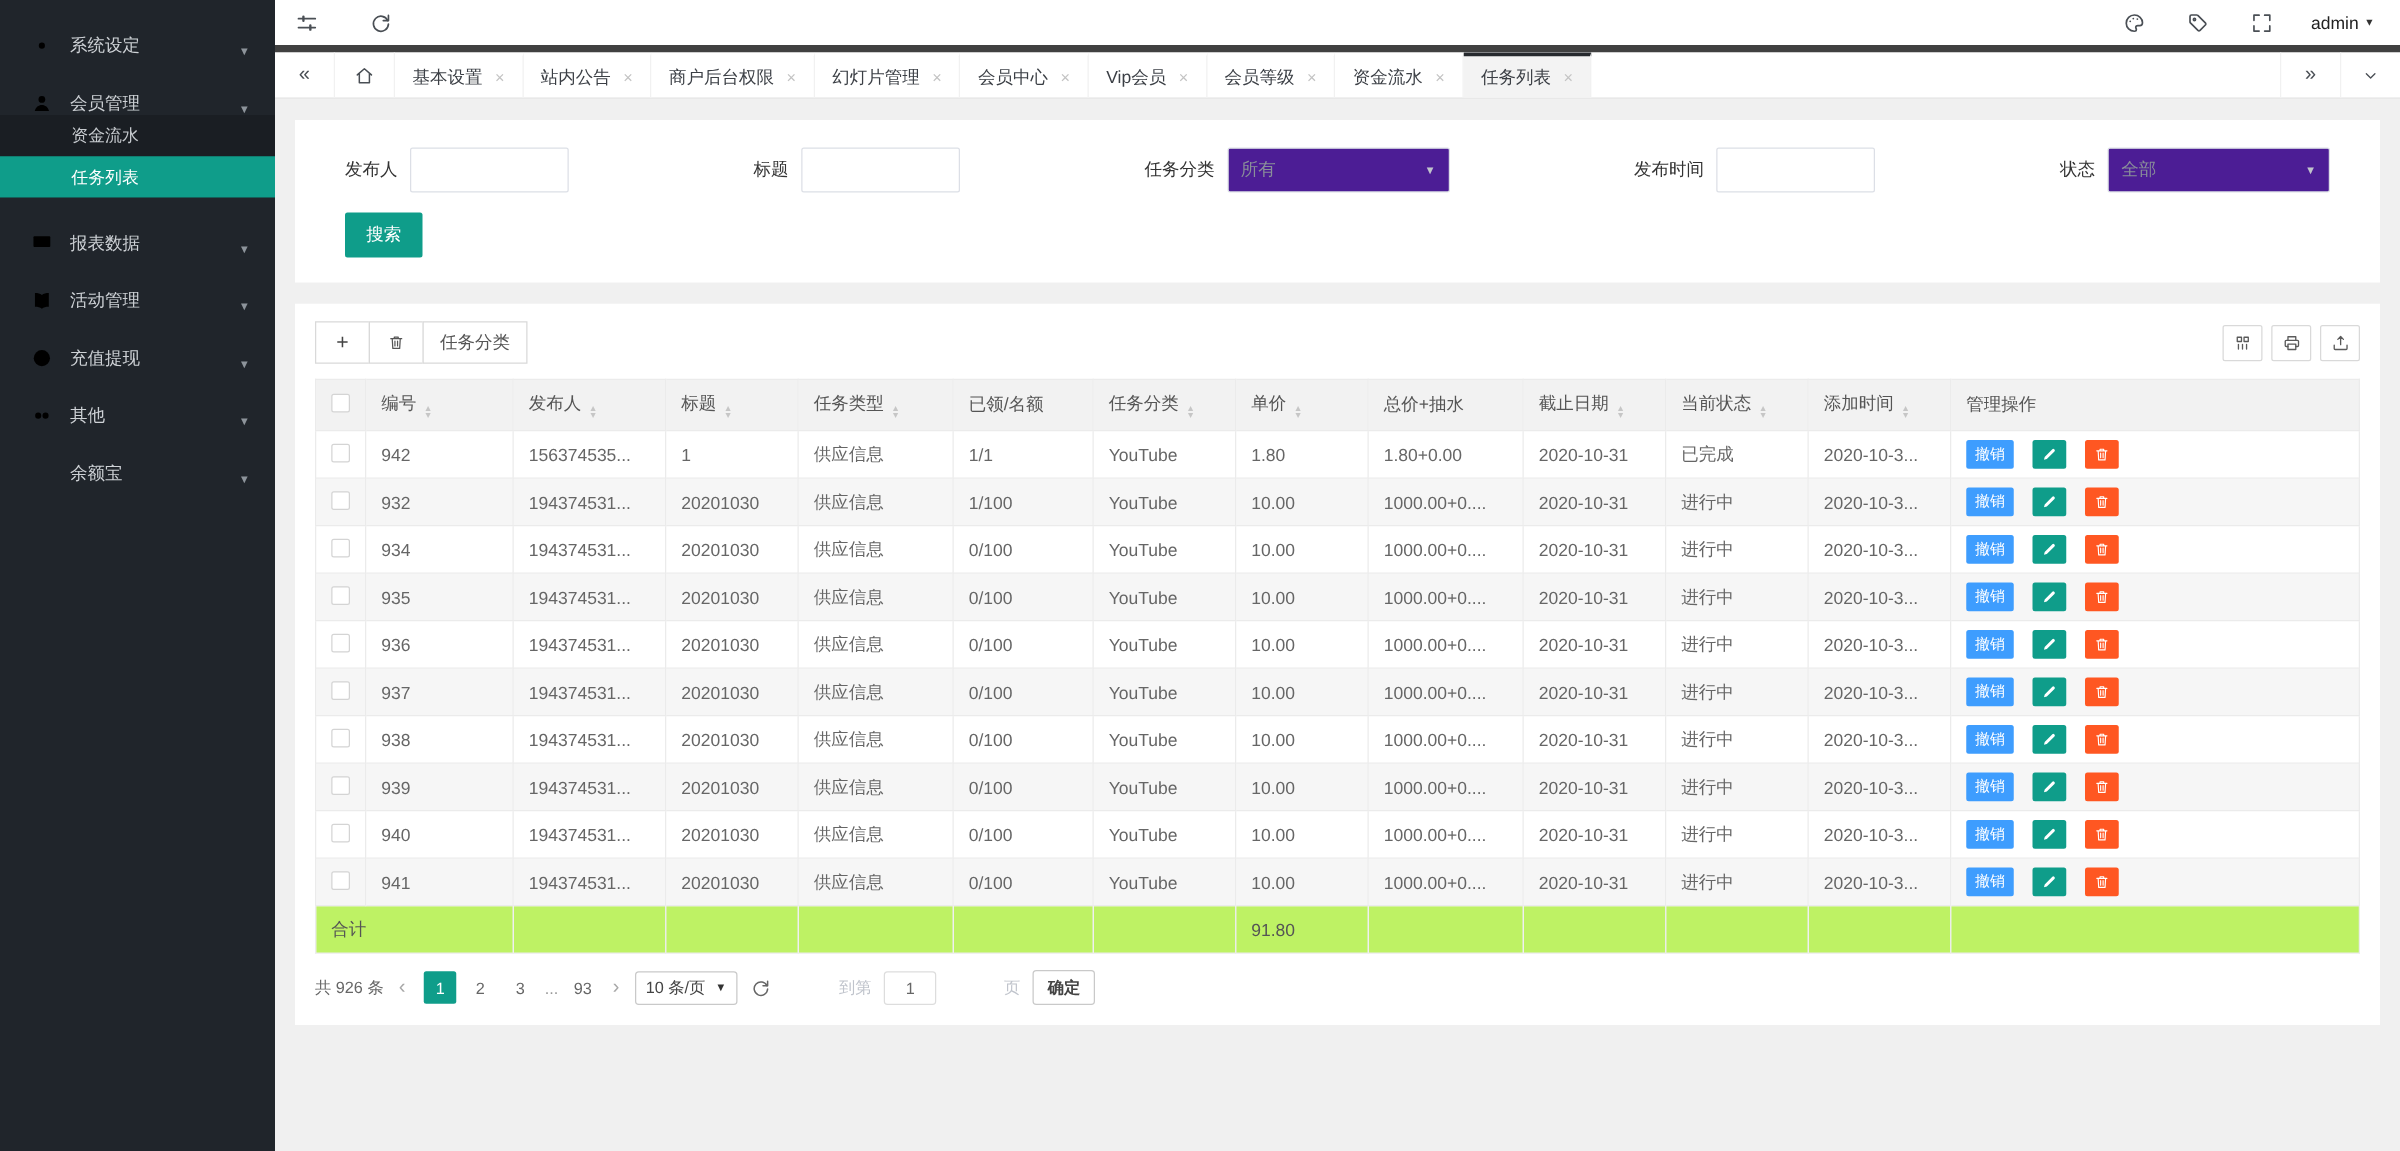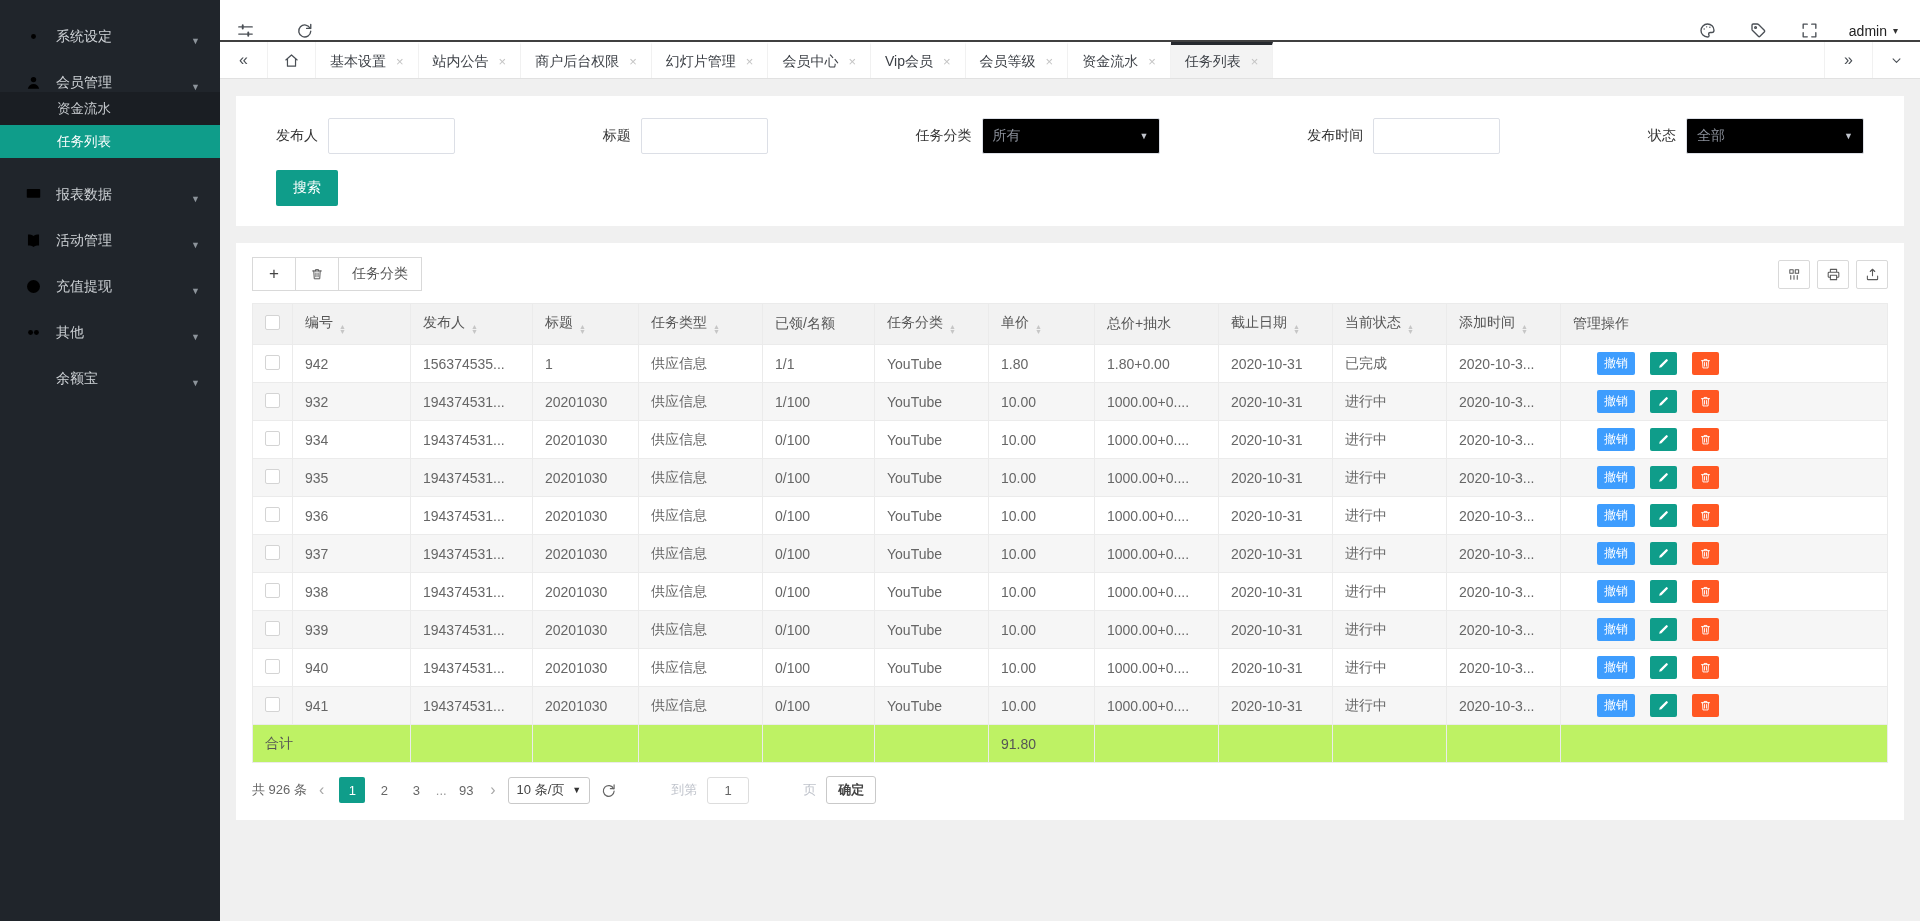--- a/index.html
+++ b/index.html
@@ -16,21 +16,21 @@
   .menu-item { height:46px; display:flex; align-items:flex-end; padding:0 20px 0 24px; color:#ced2d6; font-size:14px; cursor:pointer; }
   .mi-icon { width:19px; height:19px; margin-right:13px; color:#a9b0b6; font-size:18px; display:flex; align-items:center; }
   .mi-label { flex:1; }
   .mi-caret { margin-left:auto; font-size:9px; color:#8d949b; }
   .submenu { background:#1a1e23; }
   .submenu-item { height:33px; display:flex; align-items:center; padding-left:57px; font-size:13.5px; color:#c6cace; cursor:pointer; }
   .submenu-item.active { background:#0f9d8a; color:#fff; }
 
   
   .main { flex:1; display:flex; flex-direction:column; min-width:0; }
-  .topbar { height:42px; background:#fff; display:flex; align-items:flex-end; padding:0 22px 0 16px; border-bottom:2px solid #404040; }
+  .topbar { height:42px; background:#fff; display:flex; align-items:center; padding:0 22px 0 16px; border-bottom:6px solid #404040; }
   .tb-icon { font-size:19px; color:#4a4f55; margin-right:40px; cursor:pointer; }
   .topbar-right { margin-left:auto; display:flex; align-items:center; }
   .topbar-right .tb-icon { margin-right:0; margin-left:32px; }
   .user { display:flex; align-items:center; margin-left:30px; font-size:14px; color:#222; cursor:pointer; }
   .user .caret-dn { font-size:10px; margin-left:6px; color:#333; }
 
   
   .tabbar { height:37px; background:#fff; border-bottom:1px solid #e1e1e1; display:flex; align-items:stretch; }
   .tab-nav { width:48px; display:flex; align-items:center; justify-content:center; color:#4a4f55; font-size:16px; border-right:1px solid #f1f1f1; cursor:pointer; }
   .tab-nav.nav-right { border-right:none; border-left:1px solid #f1f1f1; }
@@ -40,42 +40,42 @@
   .tab.active { background:#f3f3f3; border-top-color:#26292e; }
   .tab-spacer { flex:1; }
 
   
   .content { flex:1; padding:17px 16px 0; overflow:hidden; }
   .search-panel { background:#fff; padding:22px 40px 20px; margin-bottom:17px; }
   .search-row { display:flex; align-items:center; justify-content:space-between; }
   .field { display:flex; align-items:center; }
   .field label { font-size:14px; color:#333; margin-right:10px; white-space:nowrap; }
   .inp { width:127px; height:36px; border:1px solid #dcdfe6; border-radius:2px; background:#fff; }
-  .sel { width:178px; height:36px; border:1px solid #dcdfe6; border-radius:2px; background:#000000; display:flex; align-items:center; justify-content:space-between; padding:0 10px; color:#8a8f99; font-size:14px; cursor:pointer; }
+  .sel { width:178px; height:36px; border:1px solid #dcdfe6; border-radius:2px; background:#4c1d95; display:flex; align-items:center; justify-content:space-between; padding:0 10px; color:#8a8f99; font-size:14px; cursor:pointer; }
   .sel .sel-caret { font-size:9px; color:#c0c4cc; }
   .btn-search { margin-top:16px; height:36px; padding:0 17px; border:none; border-radius:2px; background:#0f9d8a; color:#fff; font-size:14px; cursor:pointer; font-family:inherit; }
 
   .table-panel { background:#fff; padding:14px 16px 0; }
   .tp-toolbar { display:flex; align-items:center; margin-bottom:12px; }
   .btn-group { display:flex; }
   .tbtn { height:34px; min-width:44px; background:#fff; border:1px solid #d9d9d9; color:#555; font-size:14px; display:inline-flex; align-items:center; justify-content:center; padding:0 13px; margin-right:-1px; cursor:pointer; font-family:inherit; }
   .tbtn.plus { font-size:17px; color:#444; }
   .tp-right { margin-left:auto; display:flex; gap:7px; }
   .icon-btn { width:32px; height:29px; border:1px solid #d9d9d9; background:#fff; border-radius:2px; display:flex; align-items:center; justify-content:center; color:#5a5a5a; font-size:15px; cursor:pointer; }
 
   table { width:100%; border-collapse:collapse; table-layout:fixed; }
   th, td { border:1px solid #ebebeb; text-align:left; padding:0 12px; font-weight:normal; overflow:hidden; white-space:nowrap; }
   th { background:#f2f2f2; height:41px; color:#555; font-size:14px; }
   td { height:38px; color:#666; font-size:14px; }
   tbody tr.data:nth-child(even) td { background:#f6f6f6; }
   tr.summary td { background:#bef264; color:#555; }
   .sort { display:inline-flex; flex-direction:column; margin-left:6px; vertical-align:-2px; }
   .sort span { font-size:7px; line-height:5px; color:#c6c6c6; }
   .cb { width:15px; height:15px; border:1px solid #d4d4d4; border-radius:2px; background:#fff; display:inline-block; cursor:pointer; }
-  .act { display:flex; align-items:center; gap:15px;margin-left:24px; }
+  .act { display:flex; align-items:center; gap:15px; }
   .abtn { height:23px; border:none; border-radius:2px; color:#fff; display:inline-flex; align-items:center; justify-content:center; font-size:12px; cursor:pointer; font-family:inherit; }
   .a-rev { background:#3e9dfe; padding:0 7px; }
   .a-edit { background:#0f9d8a; width:27px; font-size:12px; }
   .a-del { background:#ff5722; width:27px; font-size:12px; }
   .abtn .ic { font-size:13px; }
 
   .pager { display:flex; align-items:center; padding:13px 0 16px; font-size:13px; color:#666; }
   .pager > * { margin-right:10px; }
   .pg-arrow { color:#a8a8a8; font-size:16px; cursor:pointer; padding:0 2px; }
   #page-list { display:inline-flex; margin-right:6px; }

